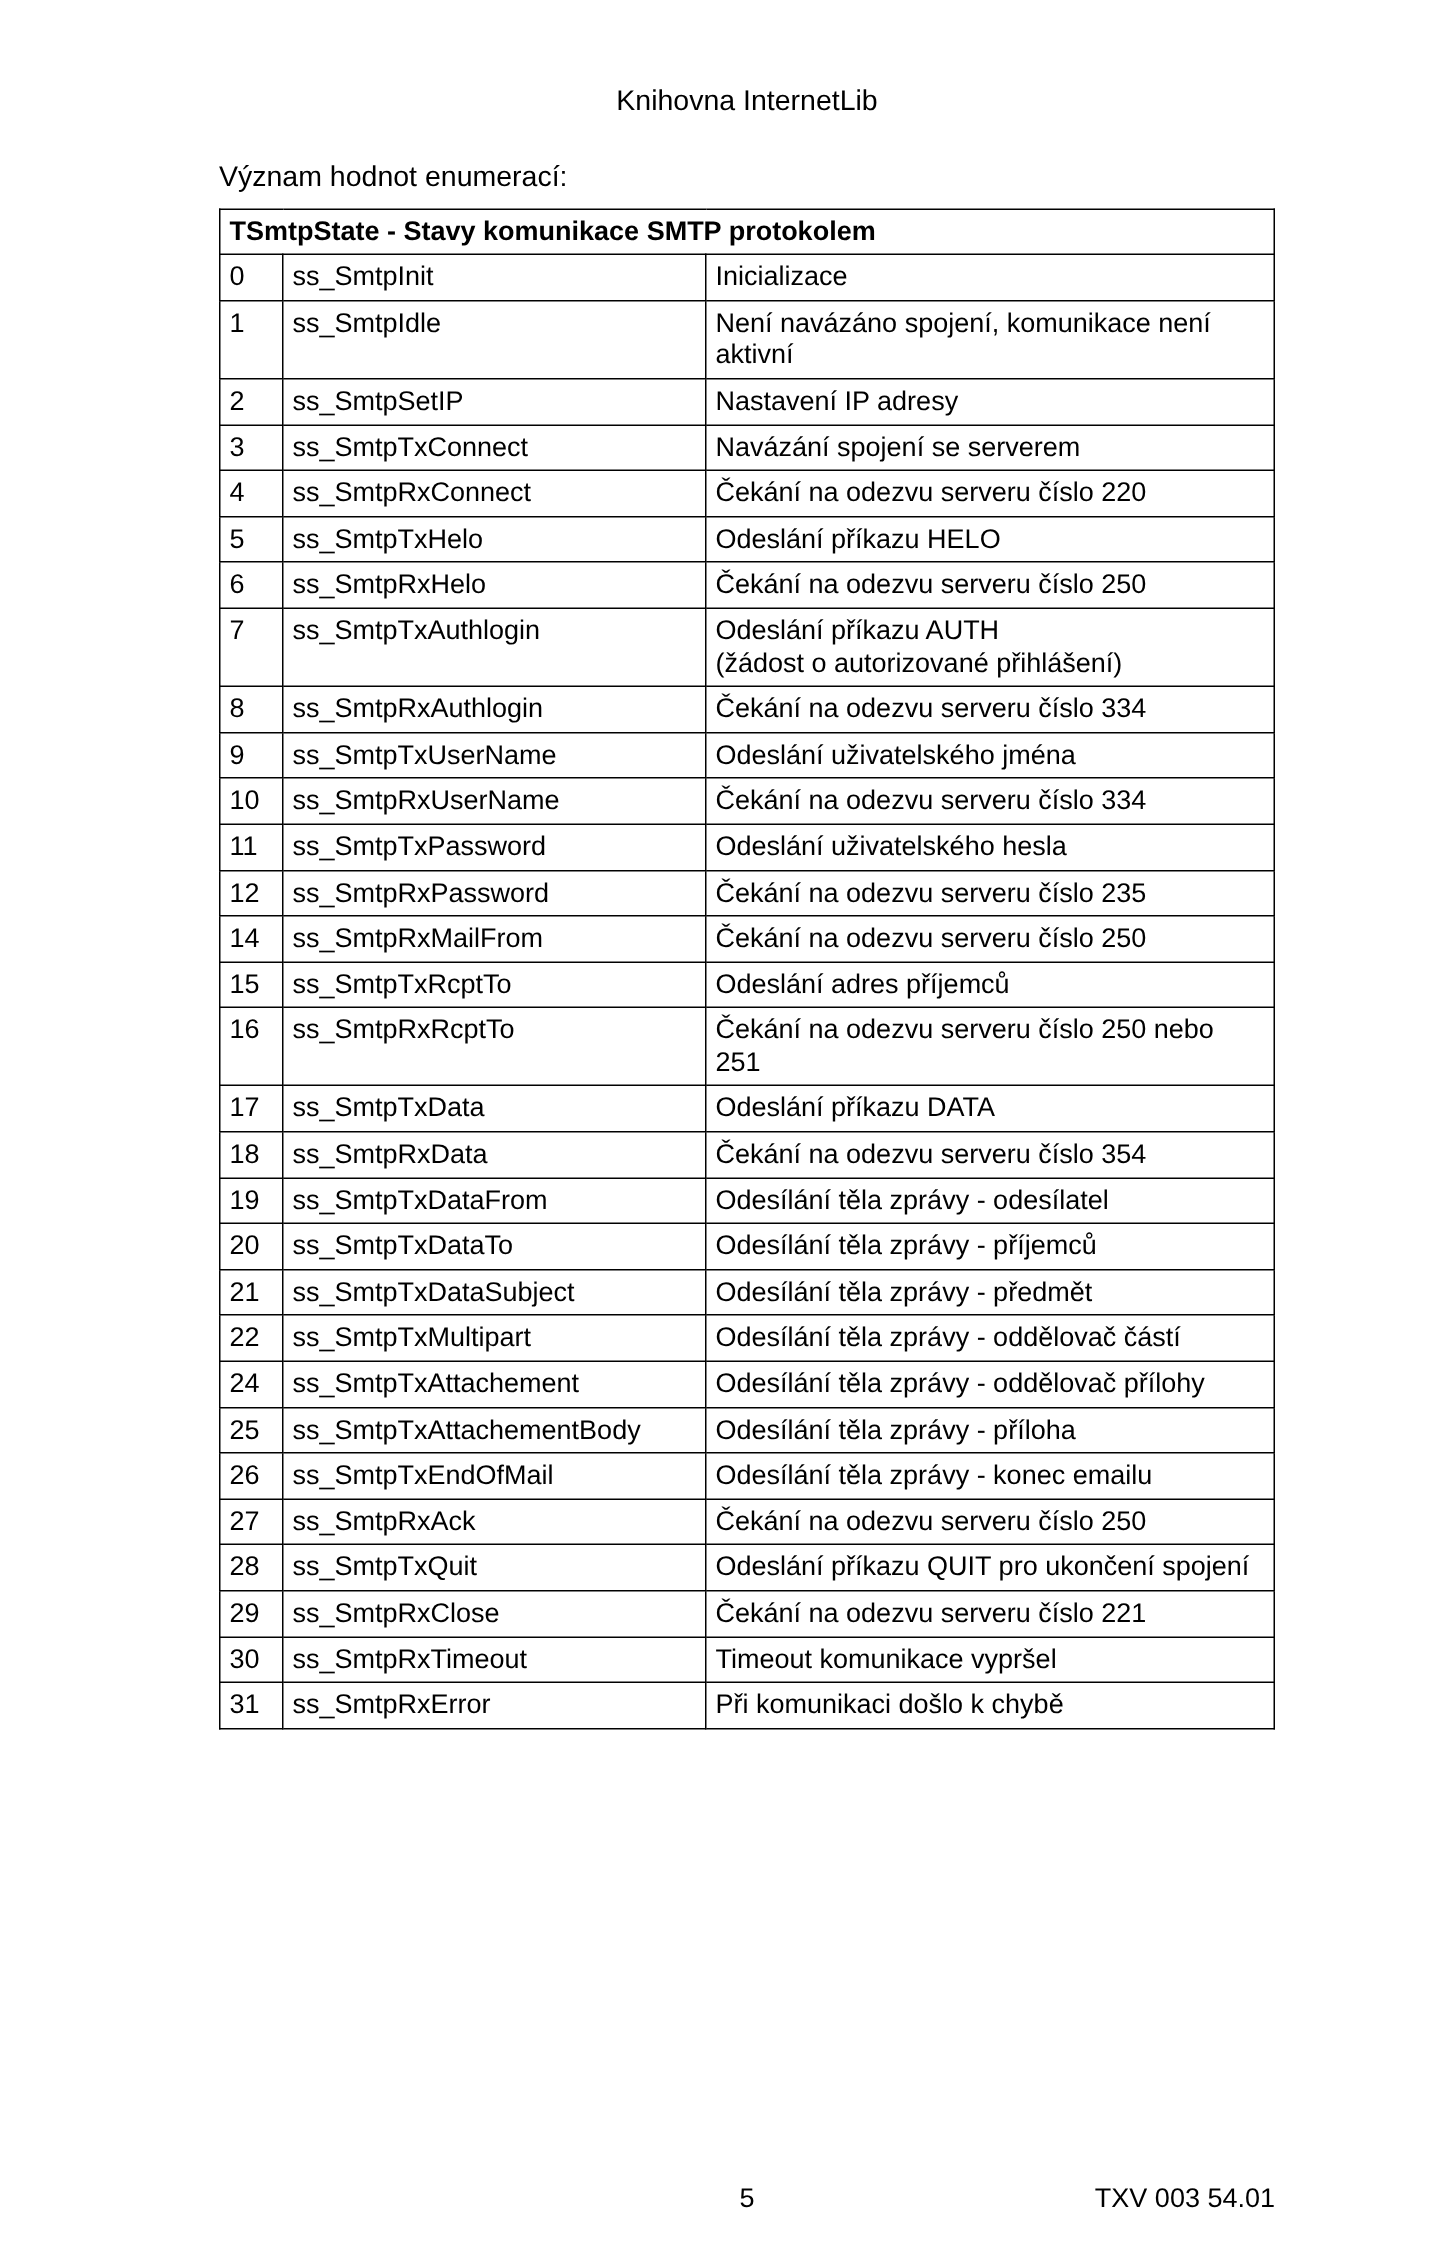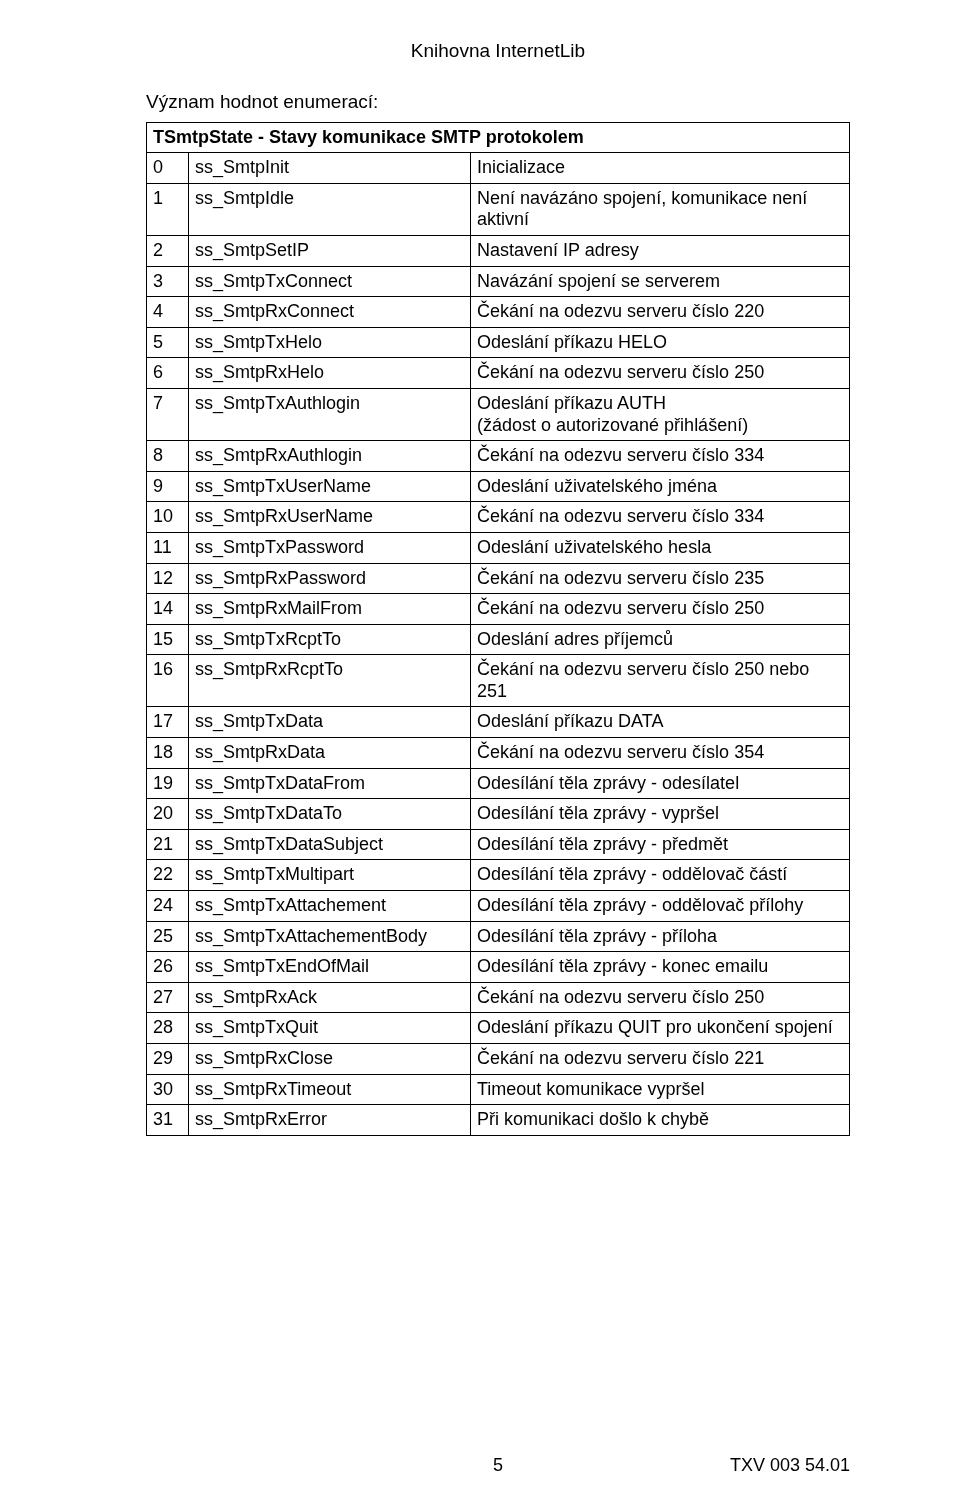--- a/index.html
+++ b/index.html
@@ -7,21 +7,21 @@
     margin: 0;
     padding: 0;
     background: #ffffff;
     font-family: Arial, Helvetica, sans-serif;
     color: #000;
   }
   .page {
     width: 880px;
     min-height: 1507px;
     margin: 0 auto;
-    padding: 40px 70px 40px 106px;
+    padding: 57px 70px 40px 106px;
     position: relative;
     font-size: 19px;
     line-height: 1.2;
   }
   .header-title {
     text-align: center;
     font-size: 19px;
     margin-bottom: 28px;
   }
   .intro {
@@ -179,21 +179,21 @@
           <td style="white-space: pre-line;">Čekání na odezvu serveru číslo 354</td>
         </tr>
         <tr>
           <td>19</td>
           <td>ss_SmtpTxDataFrom</td>
           <td style="white-space: pre-line;">Odesílání těla zprávy - odesílatel</td>
         </tr>
         <tr>
           <td>20</td>
           <td>ss_SmtpTxDataTo</td>
-          <td style="white-space: pre-line;">Odesílání těla zprávy - vypršel</td>
+          <td style="white-space: pre-line;">Odesílání těla zprávy - příjemců</td>
         </tr>
         <tr>
           <td>21</td>
           <td>ss_SmtpTxDataSubject</td>
           <td style="white-space: pre-line;">Odesílání těla zprávy - předmět</td>
         </tr>
         <tr>
           <td>22</td>
           <td>ss_SmtpTxMultipart</td>
           <td style="white-space: pre-line;">Odesílání těla zprávy - oddělovač částí</td>

